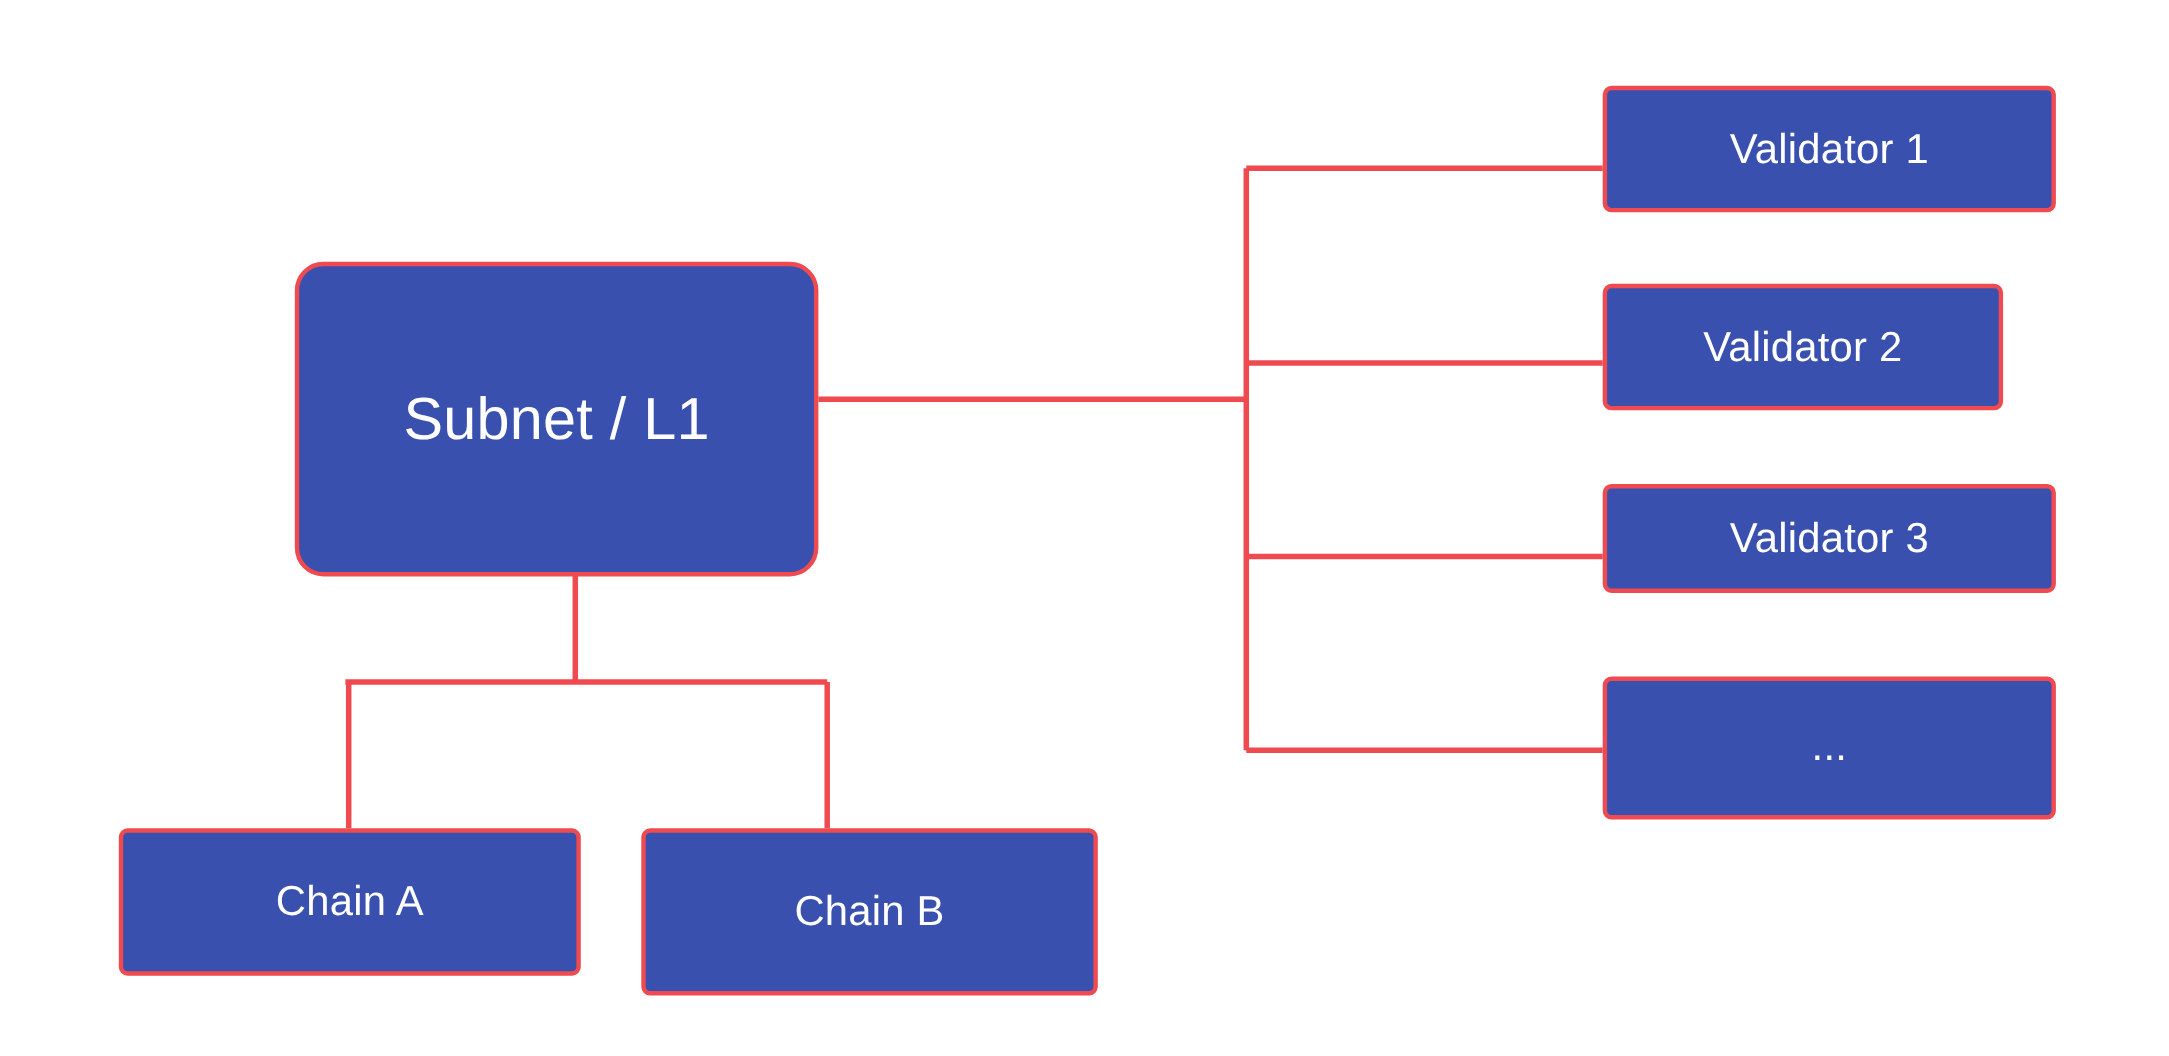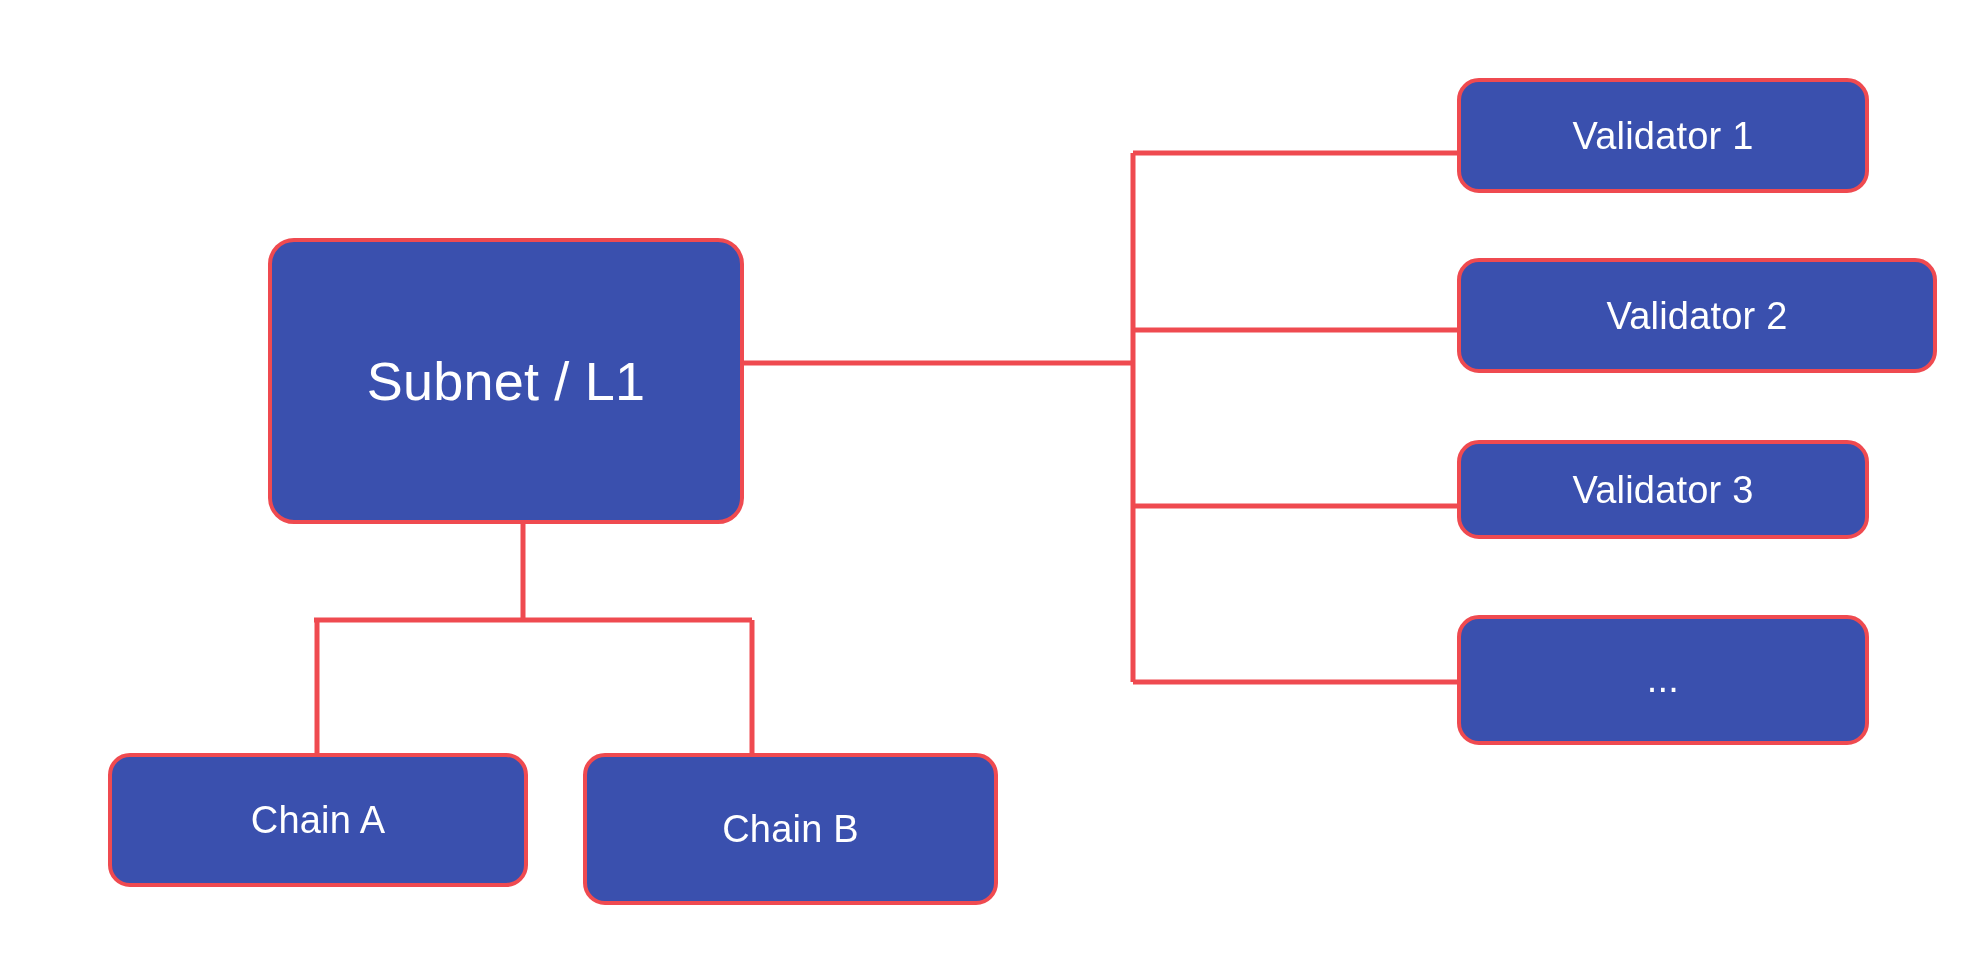--- a/index.html
+++ b/index.html
@@ -23,21 +23,21 @@
     height: 960px;
   }
   .node {
     position: absolute;
     box-sizing: border-box;
     display: flex;
     align-items: center;
     justify-content: center;
     background: #3a50ae;
     border: 4px solid #ef4a50;
-    border-radius: 22px;
+    border-radius: 8px;
     color: #ffffff;
     z-index: 2;
   }
   .node-label {
     color: #ffffff;
     font-weight: 400;
     letter-spacing: 0.2px;
     white-space: nowrap;
     line-height: 1;
   }
@@ -62,21 +62,21 @@
     left: 583px;
     top: 753px;
     width: 415px;
     height: 152px;
   }
   #node-chain-a .node-label,
   #node-chain-b .node-label { font-size: 38px; }
 
   
   #node-validator-1 { left: 1457px; top: 78px;  width: 412px; height: 115px; }
-  #node-validator-2 { left: 1457px; top: 258px; width: 480px; height: 115px; }
+  #node-validator-2 { left: 1457px; top: 258px; width: 364px; height: 115px; }
   #node-validator-3 { left: 1457px; top: 440px; width: 412px; height: 99px; }
   #node-validator-more { left: 1457px; top: 615px; width: 412px; height: 130px; }
   #node-validator-1 .node-label,
   #node-validator-2 .node-label,
   #node-validator-3 .node-label { font-size: 38px; }
   #node-validator-more .node-label {
     font-size: 38px;
     line-height: 0.4;
   }
 </style>

